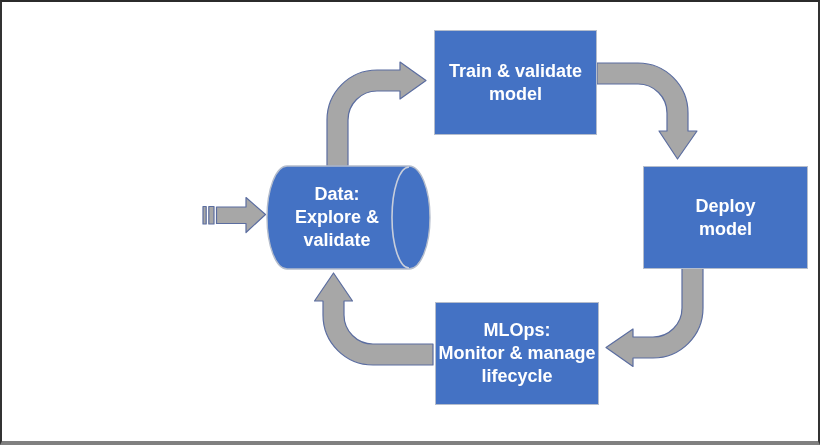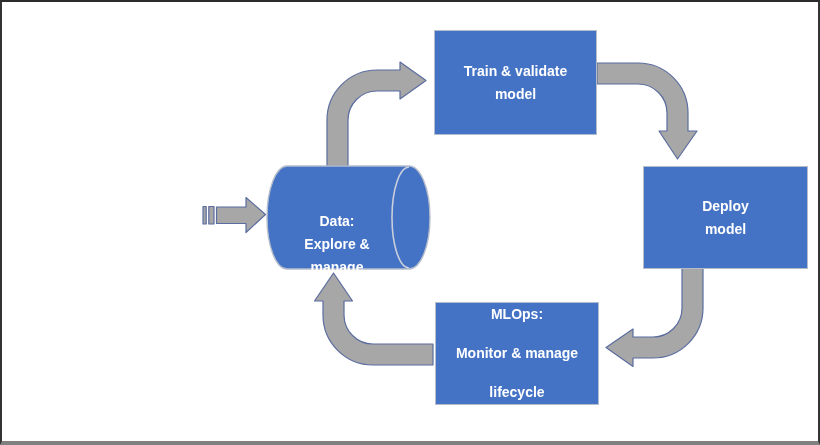--- a/index.html
+++ b/index.html
@@ -11,37 +11,37 @@
     border-top-color:#2b2b2b;
     border-bottom:4px solid #808080;
     background:#ffffff;
     overflow:hidden;
     font-family:"Liberation Sans", sans-serif;
   }
   .layer{position:absolute;left:0;top:0;width:816px;height:439px;}
   .node{
     position:absolute;
     display:flex;flex-direction:column;align-items:center;justify-content:center;
-    color:#ffffff;font-weight:bold;font-size:14px;line-height:23px;
+    color:#ffffff;font-weight:bold;font-size:18px;line-height:23px;
     text-align:center;
   }
   .rect{
     background:#4472C4;
     border:1px solid #b5bdcc;
     box-sizing:border-box;
   }
   .pill{
     background:#3D5FA8;
     border-radius:36px;
   }
   .node-define{left:28px;top:182px;width:188px;height:71px;}
   .node-train{left:432px;top:28px;width:163px;height:105px;}
   .node-deploy{left:641px;top:164px;width:165px;height:103px;}
-  .node-mlops{left:433px;top:300px;width:164px;height:103px;justify-content:space-between;}
-  .node-data-label{left:270px;top:164px;width:130px;height:103px;margin-top:27px;}
+  .node-mlops{left:433px;top:300px;width:164px;height:103px;}
+  .node-data-label{left:270px;top:164px;width:130px;height:103px;}
   .line{white-space:nowrap;}
   svg{display:block;}
 </style>
 </head>
 <body>
 
 <div class="frame">
 
   <svg class="layer" width="816" height="439" viewBox="0 0 816 439">
     <g fill="#A7A7A7" stroke="#5b6da0" stroke-width="1.2" stroke-linejoin="round">
@@ -64,21 +64,21 @@
     <g>
       <path d="M 285 164 L 407 164 A 21 51.5 0 0 1 407 267 L 285 267 A 20 51.5 0 0 1 285 164 Z" fill="#4472C4" stroke="#b5bdcc" stroke-width="1.4"></path>
       <path d="M 407 165 A 17 50.5 0 0 0 407 266" fill="none" stroke="#c8cedb" stroke-width="1.6"></path>
     </g>
   </svg>
 
 
   <div class="node node-data-label">
     <div class="line">Data:</div>
     <div class="line">Explore &amp;</div>
-    <div class="line">manage</div>
+    <div class="line">validate</div>
   </div>
 
   <div class="node rect node-train">
     <div class="line">Train &amp; validate</div>
     <div class="line">model</div>
   </div>
 
   <div class="node rect node-deploy">
     <div class="line">Deploy</div>
     <div class="line">model</div>

